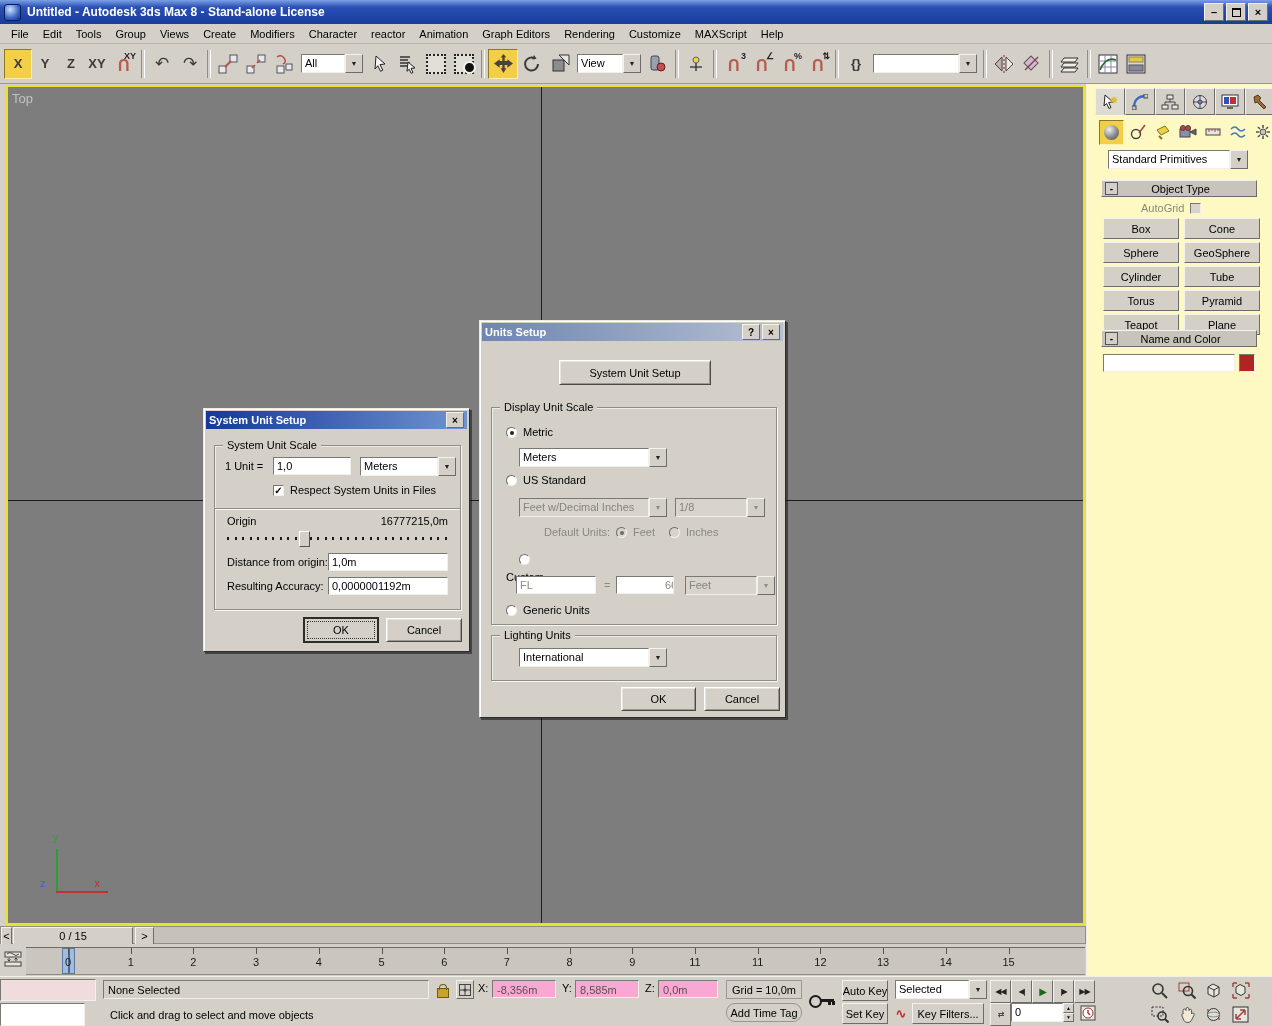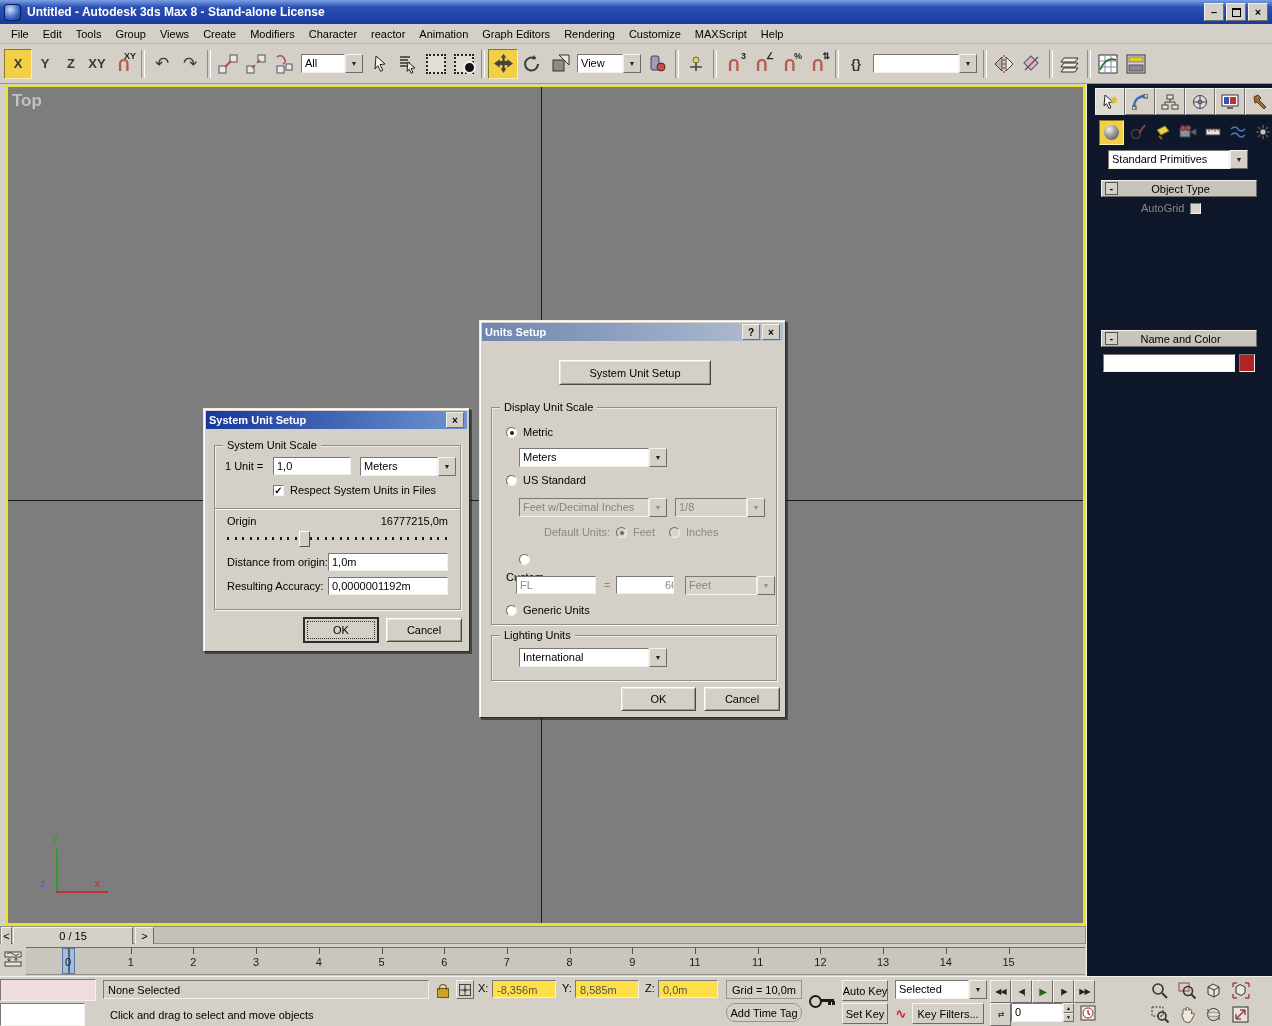--- a/index.html
+++ b/index.html
@@ -4,21 +4,21 @@
 <style>
   html,body{margin:0;padding:0;}
   body{width:1272px;height:1026px;position:relative;overflow:hidden;
        font-family:"Liberation Sans",sans-serif;font-size:11px;color:#000;
        background:#d4d0c8;}
   .abs{position:absolute;}
   
   .raised{background:#d4d0c8;border:1px solid;border-color:#f4f2ee #6e6c68 #6e6c68 #f4f2ee;}
   .raised2{background:#d4d0c8;border:1px solid;border-color:#fff #4c4a46 #4c4a46 #fff;box-shadow:inset 1px 1px 0 #e8e5df, inset -1px -1px 0 #9b978f;}
   .sunken{background:#fff;border:1px solid;border-color:#7a7872 #f2f0ea #f2f0ea #7a7872;}
-  .sunkeng{background:#fde047;border:1px solid;border-color:#7a7872 #f2f0ea #f2f0ea #7a7872;}
+  .sunkeng{background:#f9a8d4;border:1px solid;border-color:#7a7872 #f2f0ea #f2f0ea #7a7872;}
   .groupbox{border:1px solid #8f8d86;box-shadow:1px 1px 0 rgba(255,255,255,.8), inset 1px 1px 0 rgba(255,255,255,.6);}
   .legend{position:absolute;top:-7px;left:8px;background:#d4d0c8;padding:0 4px;line-height:12px;}
   .vsep{width:2px;border-left:1px solid #8f8d86;border-right:1px solid #fff;height:28px;margin:0 3px;align-self:center;}
   
   .titlebar{left:0;top:0;width:1272px;height:24px;
     background:linear-gradient(180deg,#7ba0e6 0%,#2a50b4 30%,#183c9c 100%);
     display:flex;align-items:center;padding:0 4px;box-sizing:border-box;color:#fff;}
   .titlebar .ttl{font-weight:bold;font-size:12px;margin-left:6px;flex:1;white-space:nowrap;}
   .tbtn{width:18px;height:16px;margin-left:2px;display:flex;align-items:center;justify-content:center;
         font-size:11px;font-weight:bold;color:#000;}
@@ -40,31 +40,31 @@
   .ddc{display:flex;height:19px;flex:none;margin:0 3px;}
   .ddc .ddval{background:#fff;border:1px solid;border-color:#7a7872 #f2f0ea #f2f0ea #7a7872;
               padding:2px 3px 0 3px;box-sizing:border-box;overflow:hidden;white-space:nowrap;}
   .ddc .ddarr{width:16px;background:#d4d0c8;border:1px solid;border-color:#f4f2ee #6e6c68 #6e6c68 #f4f2ee;
               display:flex;align-items:center;justify-content:center;font-size:7px;color:#222;flex:none;}
   .ddc.dis .ddval{background:#d8d4cc;color:#86847e;}
   .ddc.dis .ddarr{color:#908e88;}
   
   .viewport{left:6px;top:85px;width:1079px;height:840px;background:#7d7d7d;
             border:2px solid #e8e22c;box-sizing:border-box;}
-  .vp-label{position:absolute;left:4px;top:4px;color:#c2c2c2;font-size:17px;font-weight:bold;}
+  .vp-label{position:absolute;left:4px;top:4px;color:#c2c2c2;font-size:13px;}
   .gridline-v{position:absolute;left:533px;top:0;width:1px;height:100%;background:#1c1c1c;}
   .gridline-h{position:absolute;left:0;top:413px;width:100%;height:1px;background:#1c1c1c;}
   .gizmo{position:absolute;left:18px;bottom:18px;width:70px;height:70px;}
   .gz-y{position:absolute;left:30px;bottom:12px;width:2px;height:44px;background:#2f9e2f;}
   .gz-x{position:absolute;left:30px;bottom:12px;width:52px;height:2px;background:#c23030;}
   .gz-ylbl{position:absolute;left:27px;top:-4px;color:#2f9e2f;}
   .gz-xlbl{position:absolute;right:-4px;bottom:16px;color:#c23030;}
   .gz-zlbl{position:absolute;left:14px;bottom:16px;color:#4a5adc;}
   
-  .cmdpanel{left:1086px;top:84px;width:186px;height:892px;background:#0f172a;box-sizing:border-box;
+  .cmdpanel{left:1086px;top:84px;width:186px;height:892px;background:#fef9c3;box-sizing:border-box;
             border-left:1px solid #f0ede7;}
   .tabs{position:absolute;left:8px;top:4px;display:flex;}
   .tab{width:28px;height:25px;display:flex;align-items:center;justify-content:center;
        border:1px solid;border-color:#f4f2ee #6e6c68 #6e6c68 #f4f2ee;background:#d4d0c8;}
   .tab.act{background:#dedbd4;border-bottom-color:#dedbd4;}
   .subrow{position:absolute;left:12px;top:36px;display:flex;gap:2px;}
   .sub{width:23px;height:23px;display:flex;align-items:center;justify-content:center;}
   .sub.act{background:#f2cf46;border:1px solid;border-color:#8a7a20 #fbf0b0 #fbf0b0 #8a7a20;}
   .sphere{width:15px;height:15px;border-radius:50%;background:radial-gradient(circle at 35% 30%,#f2f2f2,#9a9a9a 45%,#3e3e3e);}
   .rollhdr{position:absolute;height:17px;background:#c8c4bc;border:1px solid;border-color:#f4f2ee #6e6c68 #6e6c68 #f4f2ee;
@@ -430,20 +430,33 @@
   </div>
 
   <div class="rollhdr" style="left:14px;top:96px;width:156px;">
     <span class="minus">-</span>
     <span class="rtitle">Object Type</span>
   </div>
   <div class="frow" style="left:54px;top:118px;">
     <span class="gray">AutoGrid</span>
     <span class="cb sunkeng" style="background:#d8d4cc;"></span>
   </div>
+  <div class="objgrid" style="left:16px;top:134px;">
+
+  <div class="objbtn raised" style="--i: 0;">Box</div>
+      <div class="objbtn raised" style="--i: 1;">Cone</div>
+      <div class="objbtn raised" style="--i: 2;">Sphere</div>
+      <div class="objbtn raised" style="--i: 3;">GeoSphere</div>
+      <div class="objbtn raised" style="--i: 4;">Cylinder</div>
+      <div class="objbtn raised" style="--i: 5;">Tube</div>
+      <div class="objbtn raised" style="--i: 6;">Torus</div>
+      <div class="objbtn raised" style="--i: 7;">Pyramid</div>
+      <div class="objbtn raised" style="--i: 8;">Teapot</div>
+      <div class="objbtn raised" style="--i: 9;">Plane</div>
+    </div>
 
   <div class="rollhdr" style="left:14px;top:246px;width:156px;">
     <span class="minus">-</span>
     <span class="rtitle">Name and Color</span>
   </div>
   <div class="sunken tfield" style="position:absolute;left:16px;top:270px;width:132px;"></div>
   <div class="swatch" style="position:absolute;left:152px;top:270px;width:16px;height:18px;box-sizing:border-box;"></div>
 </div>
 
 <div class="abs timeslider">

